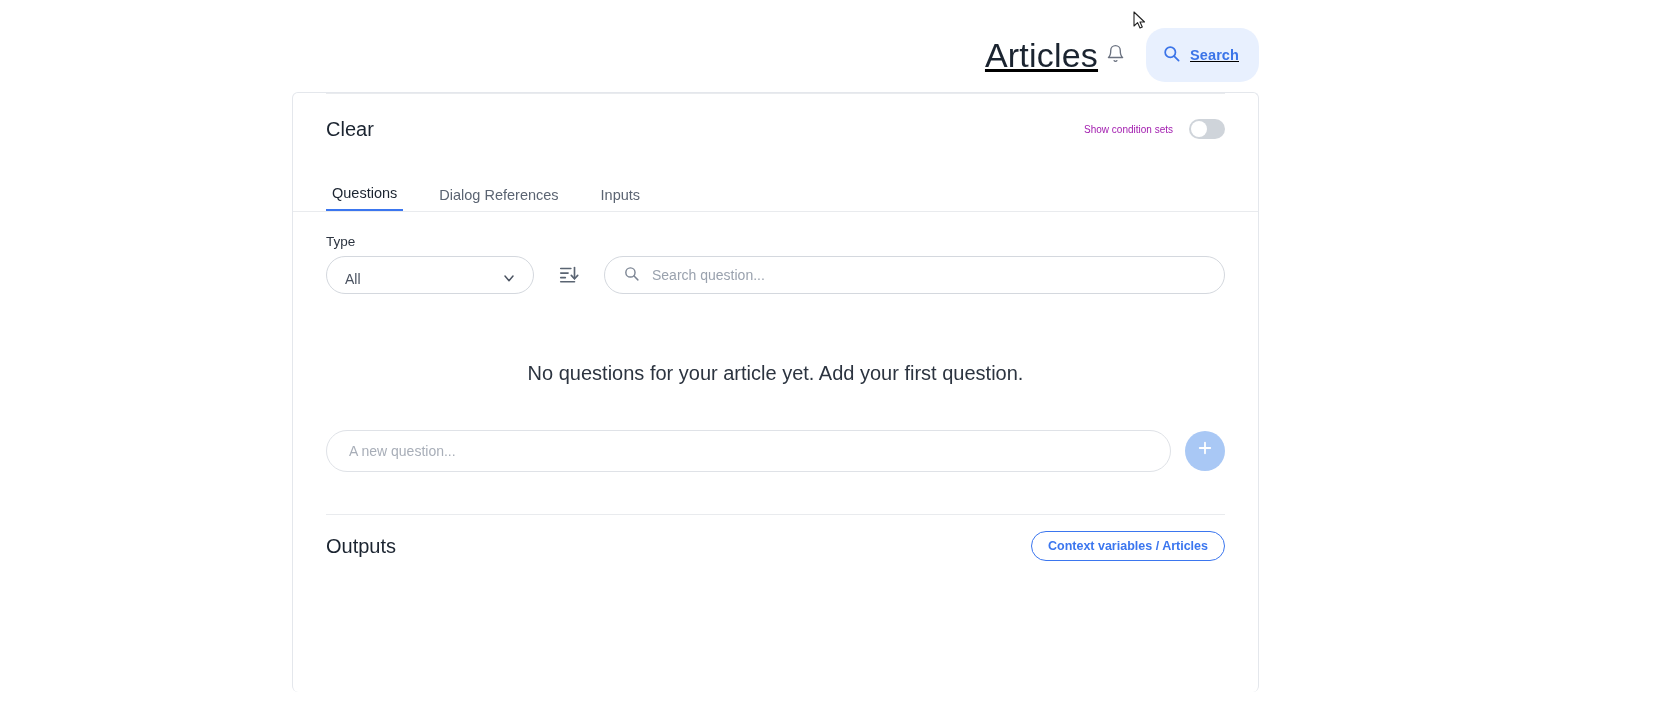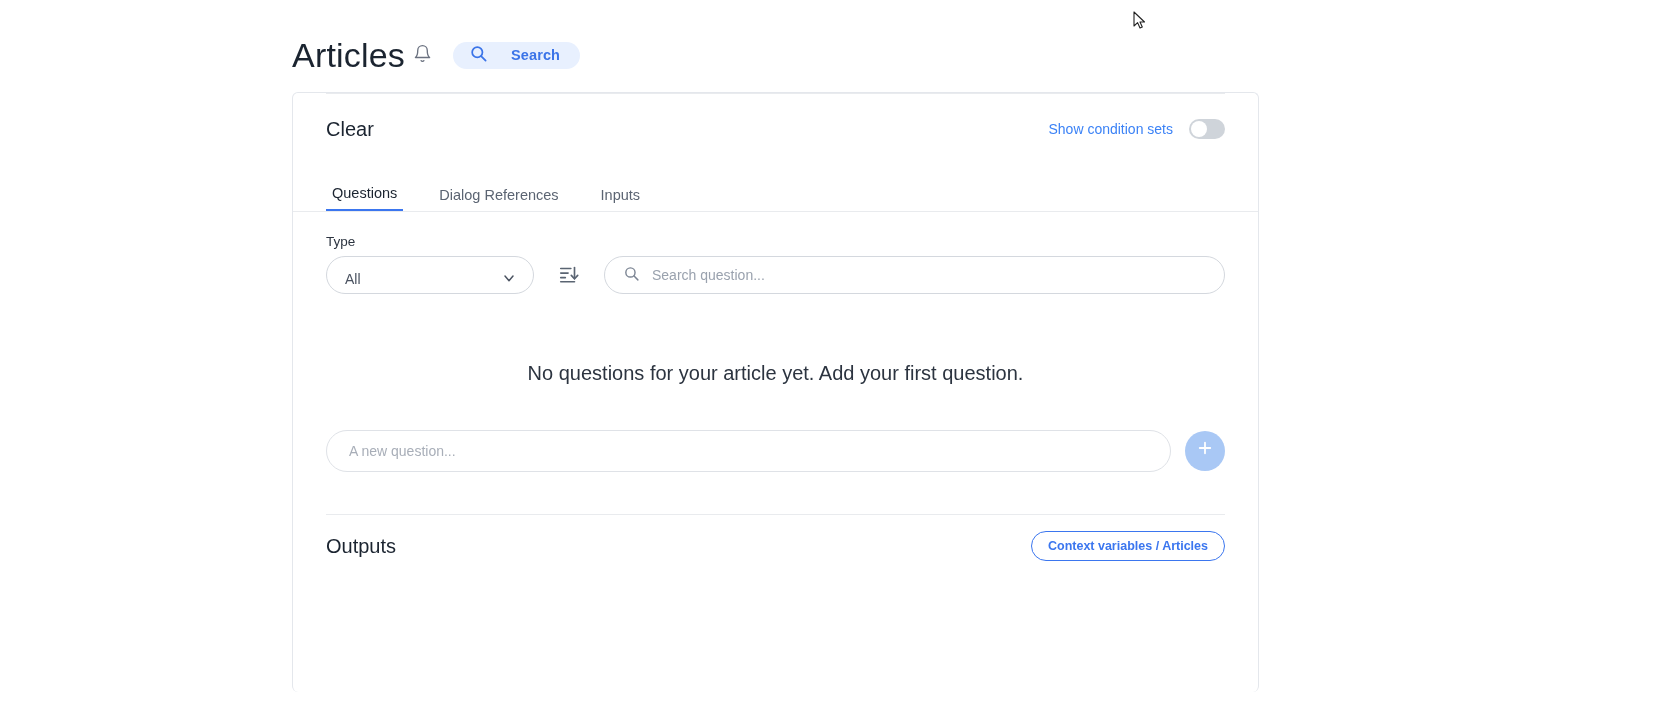--- a/index.html
+++ b/index.html
@@ -19,21 +19,22 @@
 
   
   .header {
     position: absolute;
     left: 292px;
     top: 24px;
     width: 967px;
     height: 62px;
     display: flex;
     align-items: center;
-    justify-content: flex-start;
+    justify-content: flex-end;
+    text-decoration: underline;
   }
   .page-title {
     font-size: 34px;
     font-weight: 400;
     color: #1b2430;
     letter-spacing: .2px;
     line-height: 40px;
     margin: 0;
   }
   .header-actions {
@@ -43,22 +44,22 @@
   }
   .bell-btn {
     width: 34px; height: 34px;
     display: flex; align-items: center; justify-content: center;
     background: transparent; border: none; cursor: pointer;
     padding: 0;
   }
   .search-pill {
     display: flex;
     align-items: center;
-    gap: 23px;
-    height: 27px;
+    gap: 9px;
+    height: 54px;
     padding: 0 20px 0 16px;
     background: #e8f0fe;
     border: none;
     border-radius: 19px;
     cursor: pointer;
   }
   .search-pill .label {
     font-size: 14.5px;
     font-weight: 700;
     color: #3b74e8;
@@ -140,22 +141,22 @@
     font-weight: 400;
     color: #1b2430;
     margin: 0;
   }
   .toggle-wrap {
     display: flex;
     align-items: center;
     gap: 16px;
   }
   .toggle-label {
-    font-size: 14px;
-    color: #3b82f6;
+    font-size: 10px;
+    color: #a21caf;
   }
   .toggle {
     width: 36px;
     height: 20px;
     background: #cfd4da;
     border-radius: 10px;
     position: relative;
     border: none;
     cursor: pointer;
     padding: 0;

